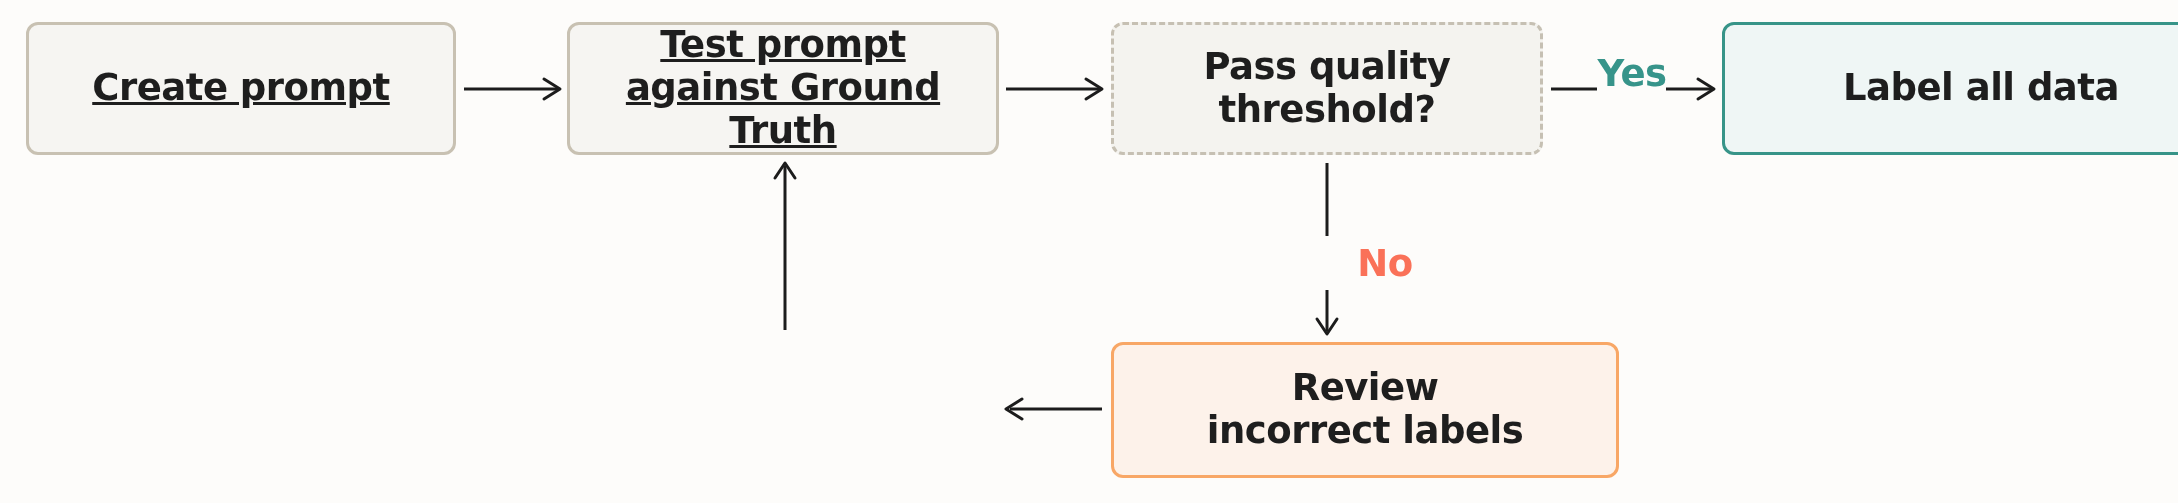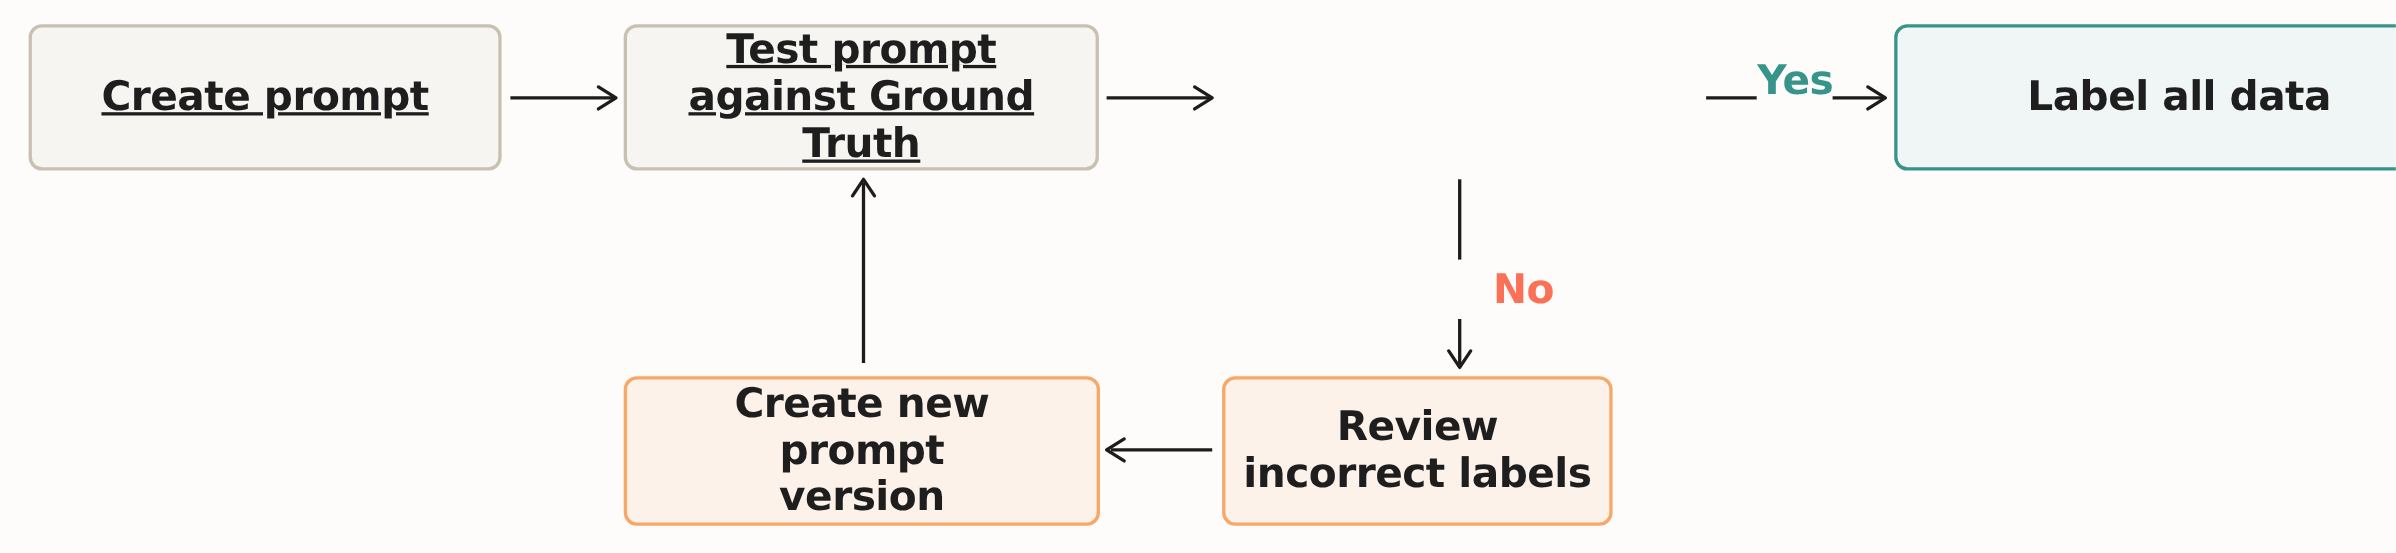--- a/index.html
+++ b/index.html
@@ -25,21 +25,21 @@
   .node .lbl{display:inline-block;}
   .neutral{background:var(--neutral-fill);border:3px solid var(--neutral-border);text-decoration:underline;}
   .decision{background:var(--dashed-fill);border:3px dashed var(--dashed-border);}
   .teal{background:var(--teal-fill);border:3px solid var(--teal-border);}
   .orange{background:var(--orange-fill);border:3px solid var(--orange-border);}
 
   #node-create-prompt      {left:26px;  top:22px;  width:430px; height:133px;}
   #node-test-prompt        {left:567px; top:22px;  width:432px; height:133px;}
   #node-pass-threshold     {left:1111px;top:22px;  width:432px; height:133px;}
   #node-label-all-data     {left:1722px;top:22px;  width:518px; height:133px;}
-  #node-review-incorrect   {left:1111px;top:342px; width:355px; height:136px;}
+  #node-review-incorrect   {left:1111px;top:342px; width:508px; height:136px;}
   #node-create-new-version {left:567px; top:342px; width:433px; height:136px;}
 
   #node-test-prompt .lbl{max-width:380px;}
   #node-pass-threshold .lbl{max-width:260px;}
   #node-review-incorrect .lbl{max-width:320px;}
   #node-create-new-version .lbl{max-width:290px;}
 
   svg.arrows{position:absolute;left:0;top:0;width:2178px;height:503px;pointer-events:none;}
   svg.arrows path, svg.arrows line{stroke:var(--arrow);stroke-width:3;fill:none;}
   svg.arrows path.head{stroke-linejoin:round;stroke-linecap:round;}
@@ -92,29 +92,29 @@
   </svg>
 
   <div class="node neutral" id="node-create-prompt">
     <span class="lbl">Create prompt</span>
   </div>
 
   <div class="node neutral" id="node-test-prompt">
     <span class="lbl">Test prompt against Ground Truth</span>
   </div>
 
+  <div class="node decision" id="node-pass-threshold">
+    <span class="lbl">Pass quality threshold?</span>
+  </div>
 
   <div class="node teal" id="node-label-all-data">
     <span class="lbl">Label all data</span>
   </div>
 
   <div class="node orange" id="node-review-incorrect">
     <span class="lbl">Review incorrect labels</span>
   </div>
 
-  <div class="node orange" id="node-create-new-version">
-    <span class="lbl">Create new prompt version</span>
-  </div>
 
   <div class="edge-label" id="edge-label-yes">Yes</div>
   <div class="edge-label" id="edge-label-no">No</div>
 
 </div>
 
 </body></html>

